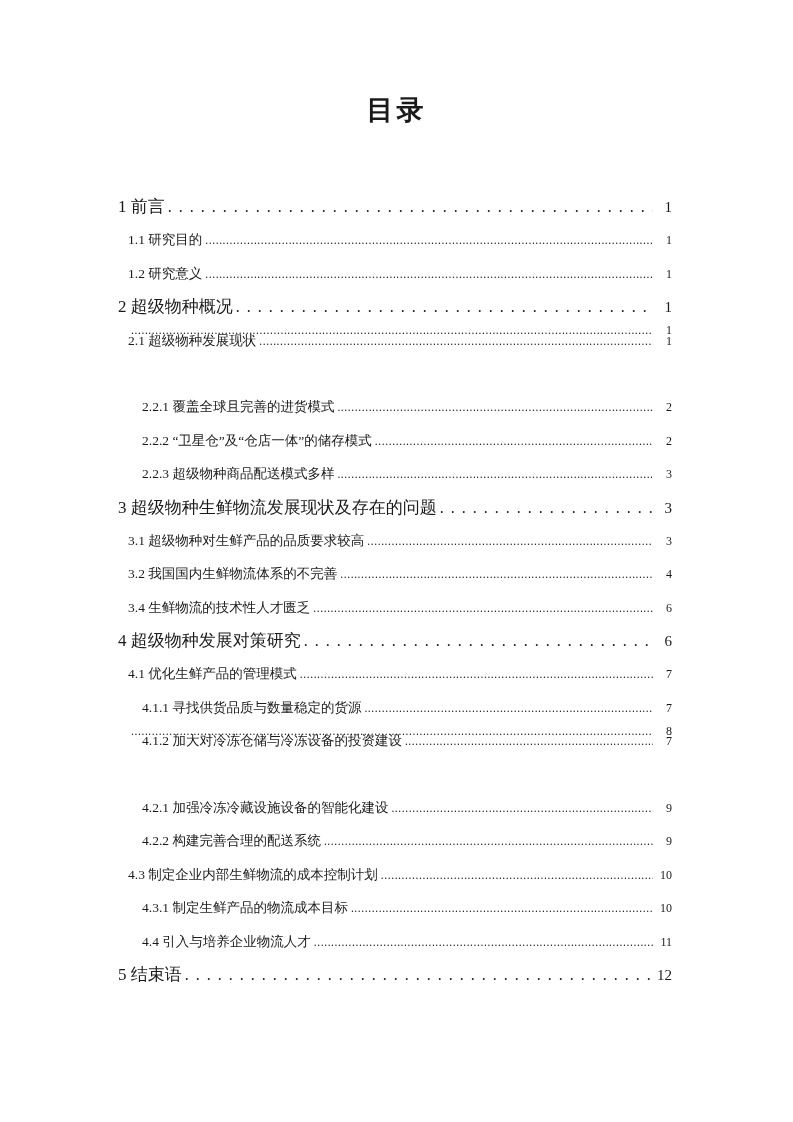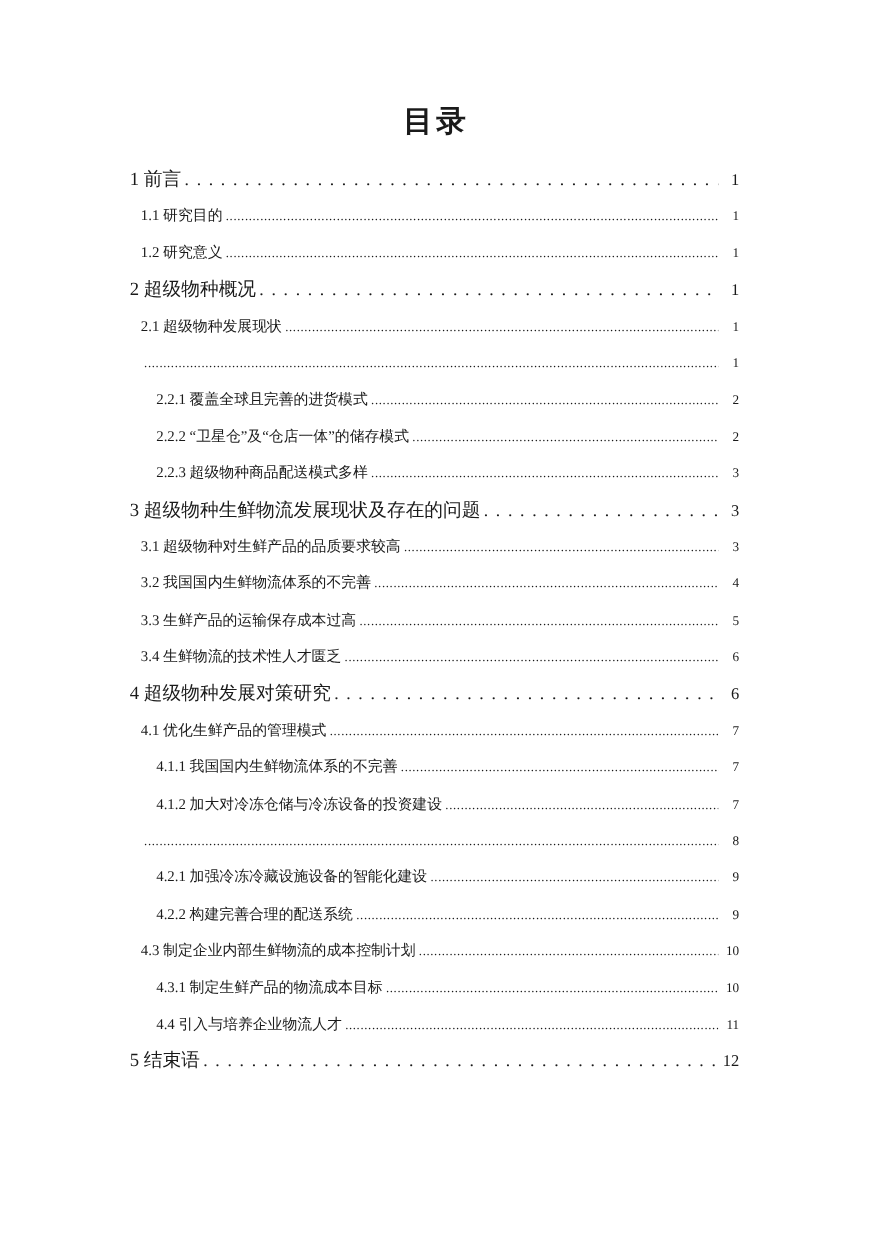--- a/index.html
+++ b/index.html
@@ -28,21 +28,21 @@
   .toc-entry{
     display:flex;
     align-items:baseline;
     height:33.4px;
     line-height:33.4px;
     cursor:pointer;
   }
   .lvl1{font-size:17px;}
   .lvl2{font-size:13.5px;padding-left:10px;font-family:Liberation Serif, serif;}
   .lvl3{font-size:13.5px;padding-left:24px;}
-  .label{white-space:nowrap;}
+  .label{white-space:nowrap;margin-top:44px;}
   .leader{
     flex:1;
     overflow:hidden;
     white-space:nowrap;
     margin:0 4px 0 3px;
   }
   .lvl1 .leader::after{
     content:". . . . . . . . . . . . . . . . . . . . . . . . . . . . . . . . . . . . . . . . . . . . . . . . . . . . . . . . . . . . . . . . . . . . . . . . . . . .";
     font-size:16px;
     letter-spacing:1.5px;
@@ -120,41 +120,36 @@
         <span class="label">3.1 超级物种对生鲜产品的品质要求较高</span>
         <span class="leader"></span>
         <span class="pagenum">3</span>
       </div>
       <div class="toc-entry lvl2">
         <span class="label">3.2 我国国内生鲜物流体系的不完善</span>
         <span class="leader"></span>
         <span class="pagenum">4</span>
       </div>
       <div class="toc-entry lvl2">
-        <span class="label">3.3 生鲜产品的运输保存成本过高</span>
-        <span class="leader"></span>
-        <span class="pagenum">5</span>
-      </div>
-      <div class="toc-entry lvl2">
         <span class="label">3.4 生鲜物流的技术性人才匮乏</span>
         <span class="leader"></span>
         <span class="pagenum">6</span>
       </div>
       <div class="toc-entry lvl1">
         <span class="label">4 超级物种发展对策研究</span>
         <span class="leader"></span>
         <span class="pagenum">6</span>
       </div>
       <div class="toc-entry lvl2">
         <span class="label">4.1 优化生鲜产品的管理模式</span>
         <span class="leader"></span>
         <span class="pagenum">7</span>
       </div>
       <div class="toc-entry lvl3">
-        <span class="label">4.1.1 我国国内生鲜物流体系的不完善</span>
+        <span class="label">4.1.1 寻找供货品质与数量稳定的货源</span>
         <span class="leader"></span>
         <span class="pagenum">7</span>
       </div>
       <div class="toc-entry lvl3">
         <span class="label">4.1.2 加大对冷冻仓储与冷冻设备的投资建设</span>
         <span class="leader"></span>
         <span class="pagenum">7</span>
       </div>
       <div class="toc-entry lvl2">
         <span class="leader"></span>

